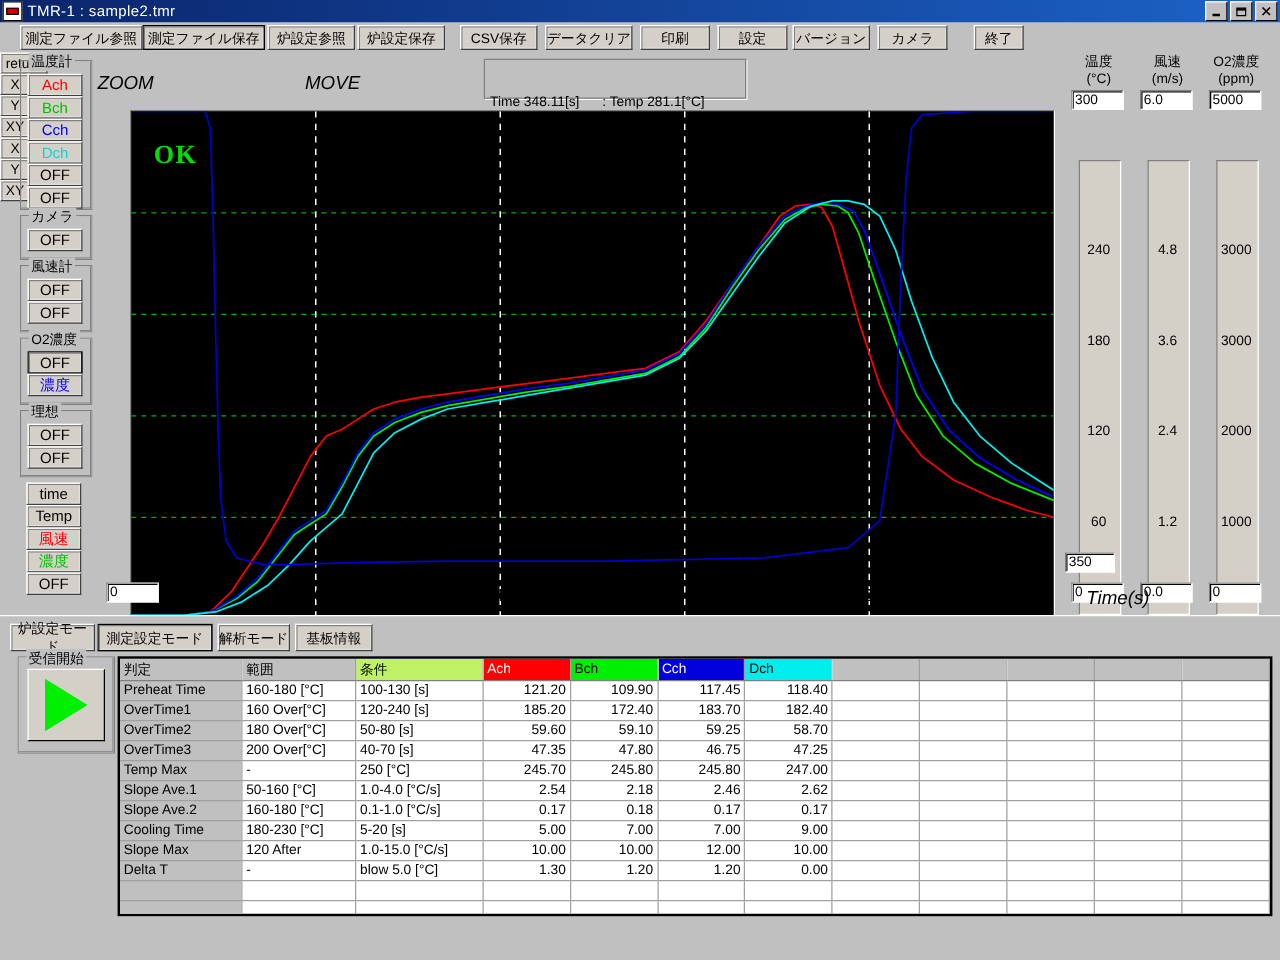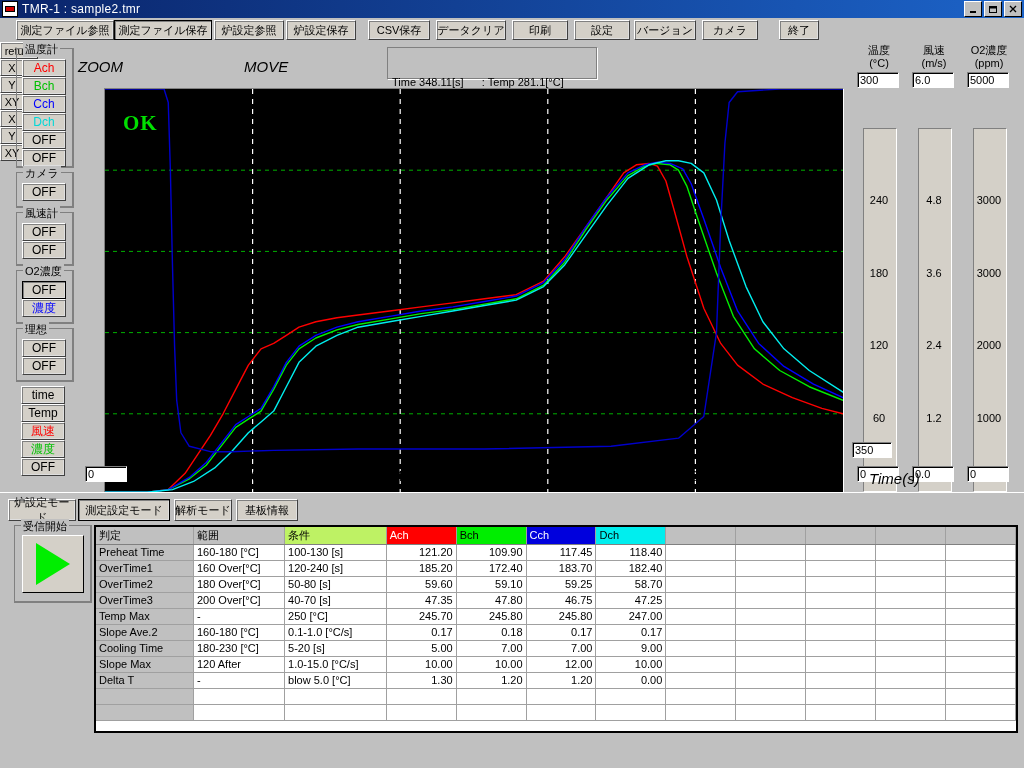--- a/index.html
+++ b/index.html
@@ -429,20 +429,34 @@
               <td class="num">245.80</td>
               <td class="num">245.80</td>
               <td class="num">247.00</td>
               <td></td>
               <td></td>
               <td></td>
               <td></td>
               <td></td>
             </tr>
             <tr>
+              <td class="hd">Slope Ave.1</td>
+              <td class="txt">50-160 [°C]</td>
+              <td class="txt">1.0-4.0 [°C/s]</td>
+              <td class="num">2.54</td>
+              <td class="num">2.18</td>
+              <td class="num">2.46</td>
+              <td class="num">2.62</td>
+              <td></td>
+              <td></td>
+              <td></td>
+              <td></td>
+              <td></td>
+            </tr>
+            <tr>
               <td class="hd">Slope Ave.2</td>
               <td class="txt">160-180 [°C]</td>
               <td class="txt">0.1-1.0 [°C/s]</td>
               <td class="num">0.17</td>
               <td class="num">0.18</td>
               <td class="num">0.17</td>
               <td class="num">0.17</td>
               <td></td>
               <td></td>
               <td></td>

